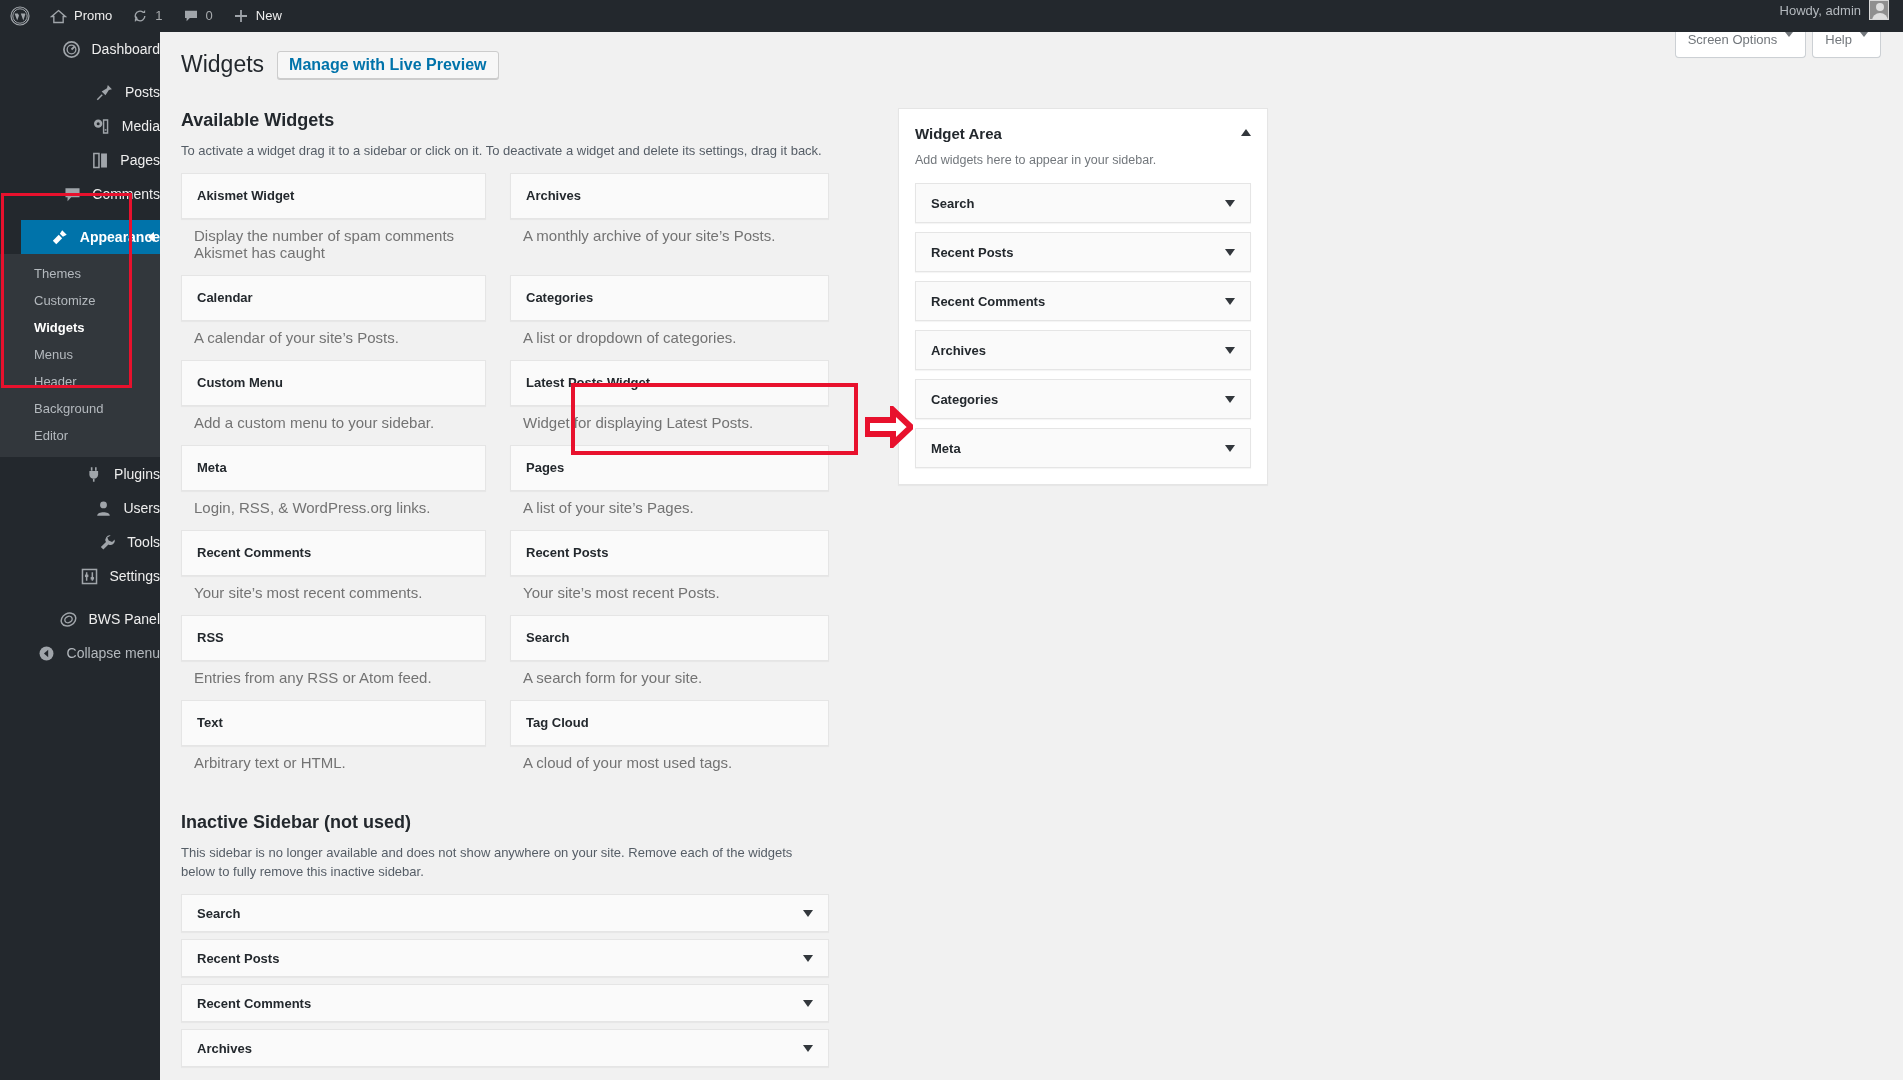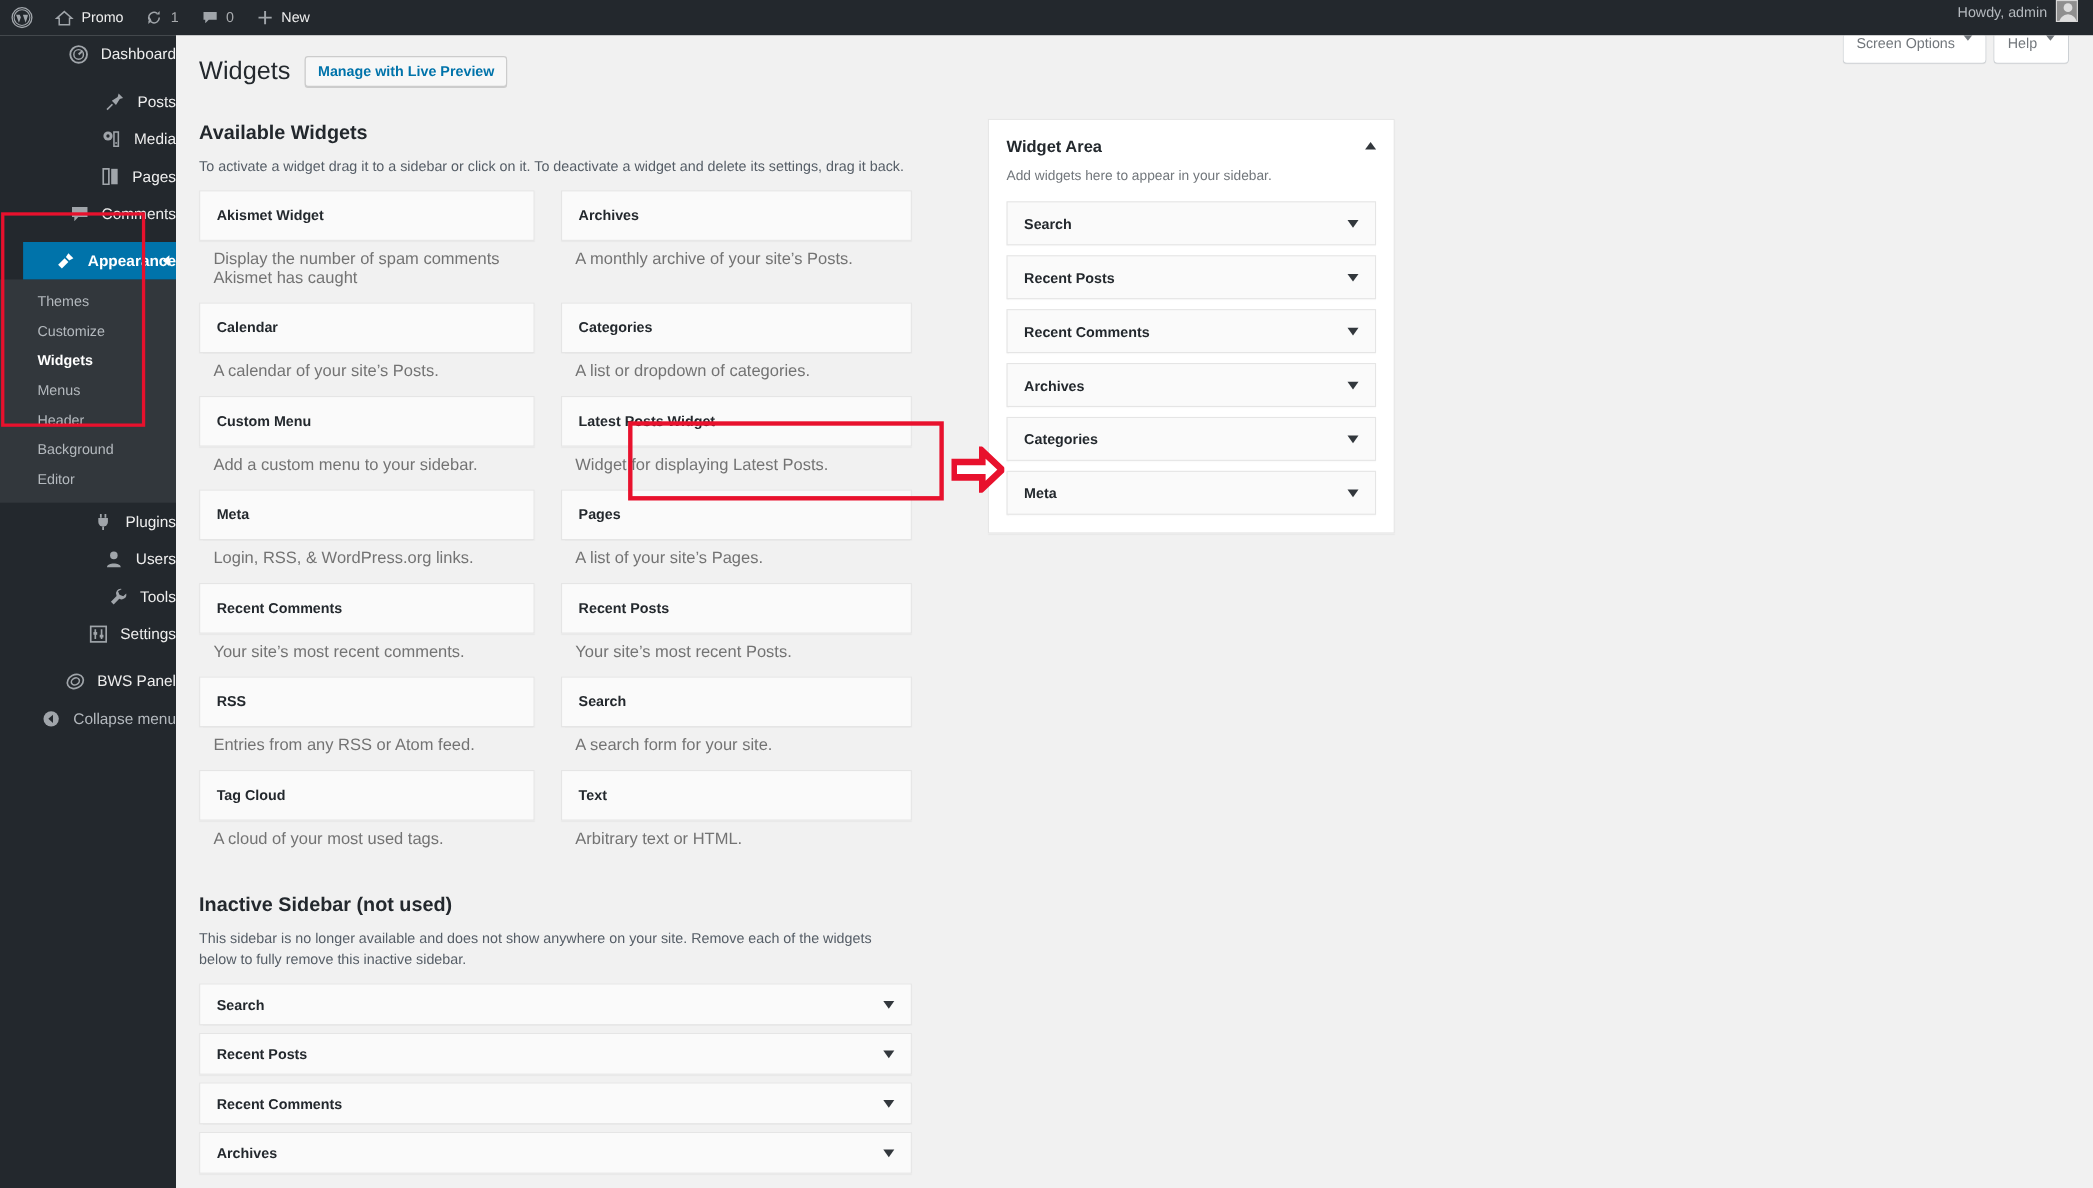--- a/index.html
+++ b/index.html
@@ -109,21 +109,21 @@
     border-left: 4px solid transparent; border-right: 4px solid transparent;
     border-top: 5px solid #72777c; }
 
   #title-row {
     display: flex; align-items: center; gap: 13px;
     padding: 18px 0 0 21px;
   }
   #page-title { font-size: 23px; font-weight: 400; color: #23282d; line-height: 29px; }
   #live-preview {
     background: #f7f7f7; border: 1px solid #ccc; border-radius: 3px;
-    color: #0073aa; font-size: 13px; font-weight: 600;
+    color: #0073aa; font-size: 16px; font-weight: 600;
     padding: 5px 11px; line-height: 16px;
     box-shadow: 0 1px 0 #ccc;
   }
 
   .columns { position: absolute; top: 76px; left: 0; width: 1743px; }
 
   
   #left-col { position: absolute; left: 21px; top: 0; width: 648px; }
   .sec-head { font-size: 18px; font-weight: 600; color: #23282d; margin-bottom: 9px; line-height: 24px; }
   .sec-desc { font-size: 13px; color: #555d66; line-height: 19px; margin-bottom: 13px; }
@@ -475,29 +475,29 @@
         </div>
         <div class="widget-cell">
           <div class="widget-box">
             <div class="wname">Search</div>
           </div>
           <div class="widget-desc">A search form for your site.</div>
         </div>
 
         <div class="widget-cell">
           <div class="widget-box">
+            <div class="wname">Text</div>
+          </div>
+          <div class="widget-desc">Arbitrary text or HTML.</div>
+        </div>
+        <div class="widget-cell">
+          <div class="widget-box">
             <div class="wname">Tag Cloud</div>
           </div>
           <div class="widget-desc">A cloud of your most used tags.</div>
-        </div>
-        <div class="widget-cell">
-          <div class="widget-box">
-            <div class="wname">Text</div>
-          </div>
-          <div class="widget-desc">Arbitrary text or HTML.</div>
         </div>
       </div>
 
       <div id="inactive">
         <div class="sec-head">Inactive Sidebar (not used)</div>
         <div class="sec-desc">This sidebar is no longer available and does not show anywhere on your site. Remove each of the widgets below to fully remove this inactive sidebar.</div>
 
         <div class="sbwidget">
           <span class="wname">Search</span>
           <span class="sbw-caret"></span>

